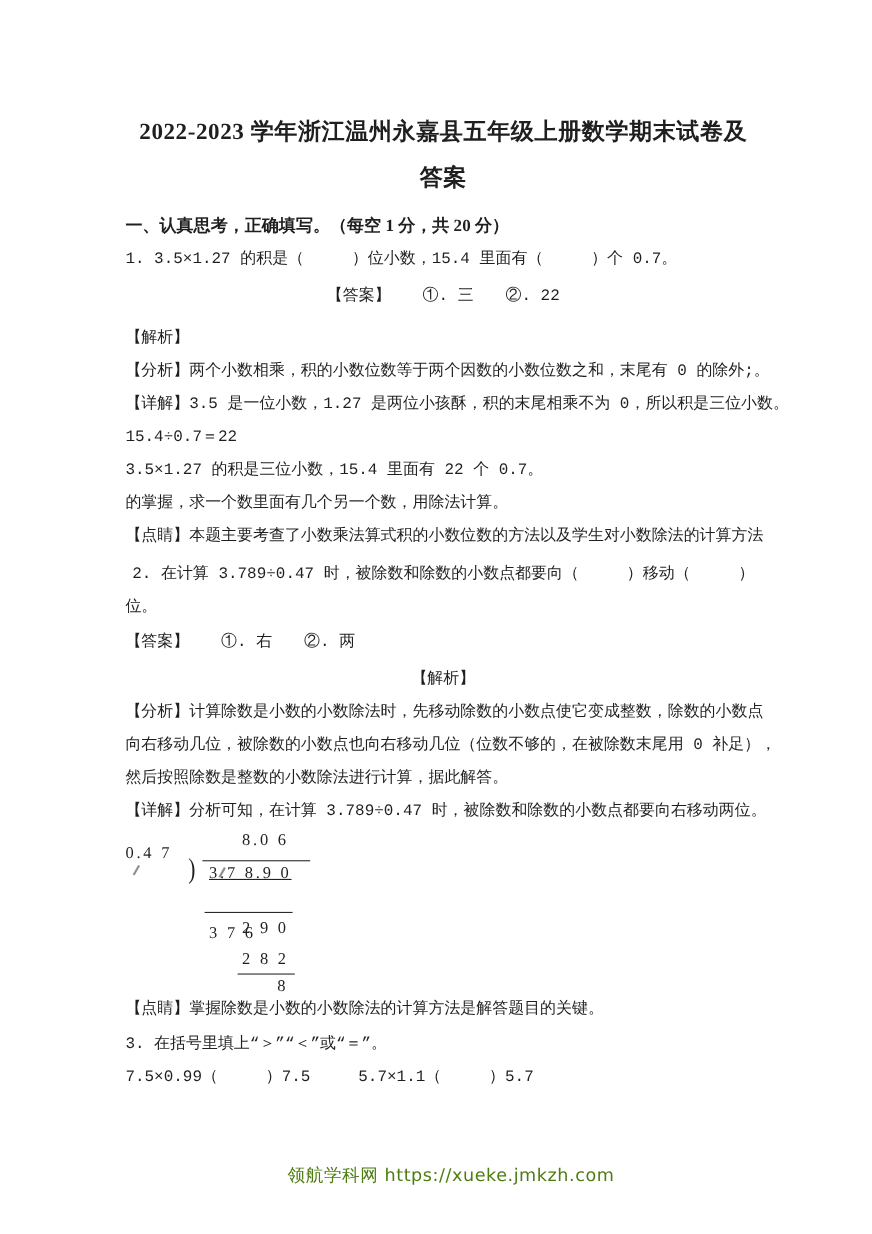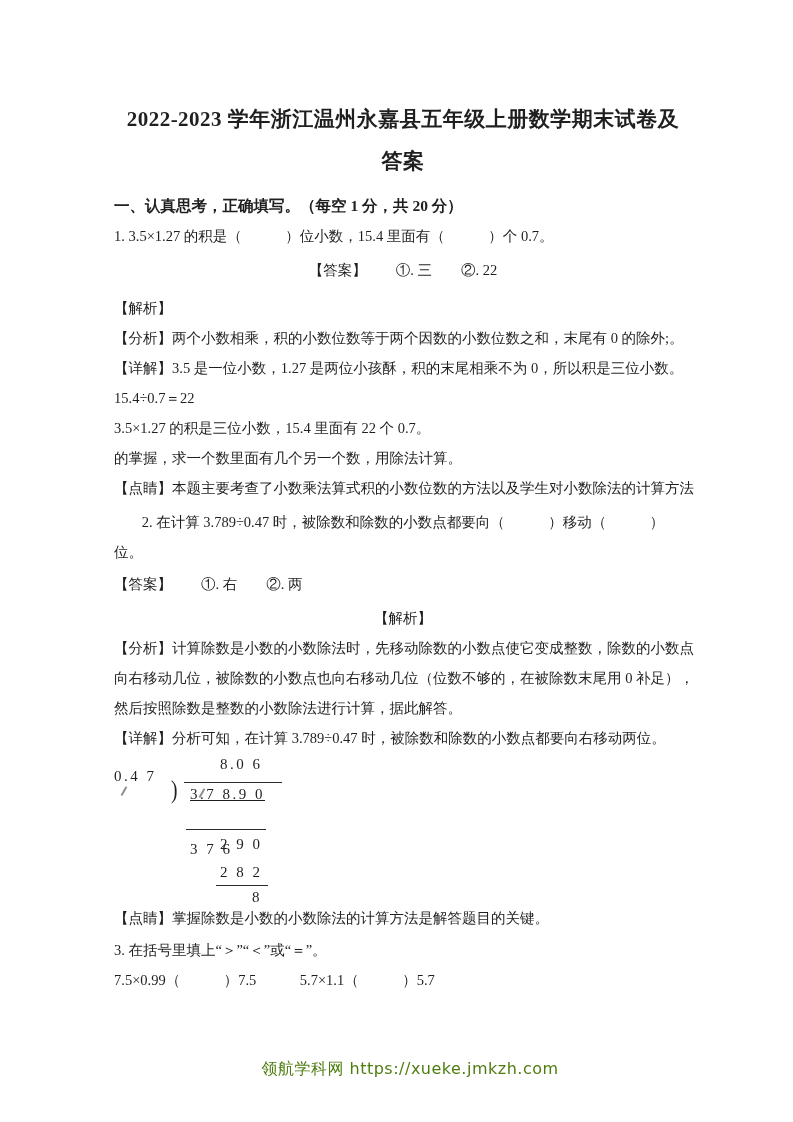--- a/index.html
+++ b/index.html
@@ -12,21 +12,21 @@
   .content { position:absolute; left:114px; top:98px; width:578px; }
   .title-line {
     text-align:center; font-weight:700; font-size:21px; line-height:42px;
     white-space:nowrap; letter-spacing:0.5px;
   }
   .section-header {
     font-weight:700; font-size:15.5px; line-height:30px; height:30px;
     margin-top:9px; white-space:nowrap;
   }
   .ln {
-    font-size:14.5px; line-height:30px; height:30px; white-space:nowrap;
+    font-size:14.5px; line-height:30px; height:30px; white-space:nowrap;font-family:Liberation Mono, monospace;
   }
   .mt2 { margin-top:2px; } .mt4 { margin-top:4px;text-align:center; } .mt8 { margin-top:8px; }
   
   .division { position:relative; height:148px; margin-top:2px;
     font-size:15px; }
   .division .num { position:absolute; letter-spacing:2.5px; white-space:pre; line-height:18px; }
   .division .bracket { position:absolute; font-size:26px; line-height:26px; transform:scaleX(0.75); }
   .division .vinculum { position:absolute; border-top:1.5px solid #2b2b2b; }
   .division .uline { position:absolute; border-top:1.5px solid #2b2b2b; }
   .division .strike { position:absolute; width:1.5px; height:10px; background:#8f8f8f; transform:rotate(30deg); }

